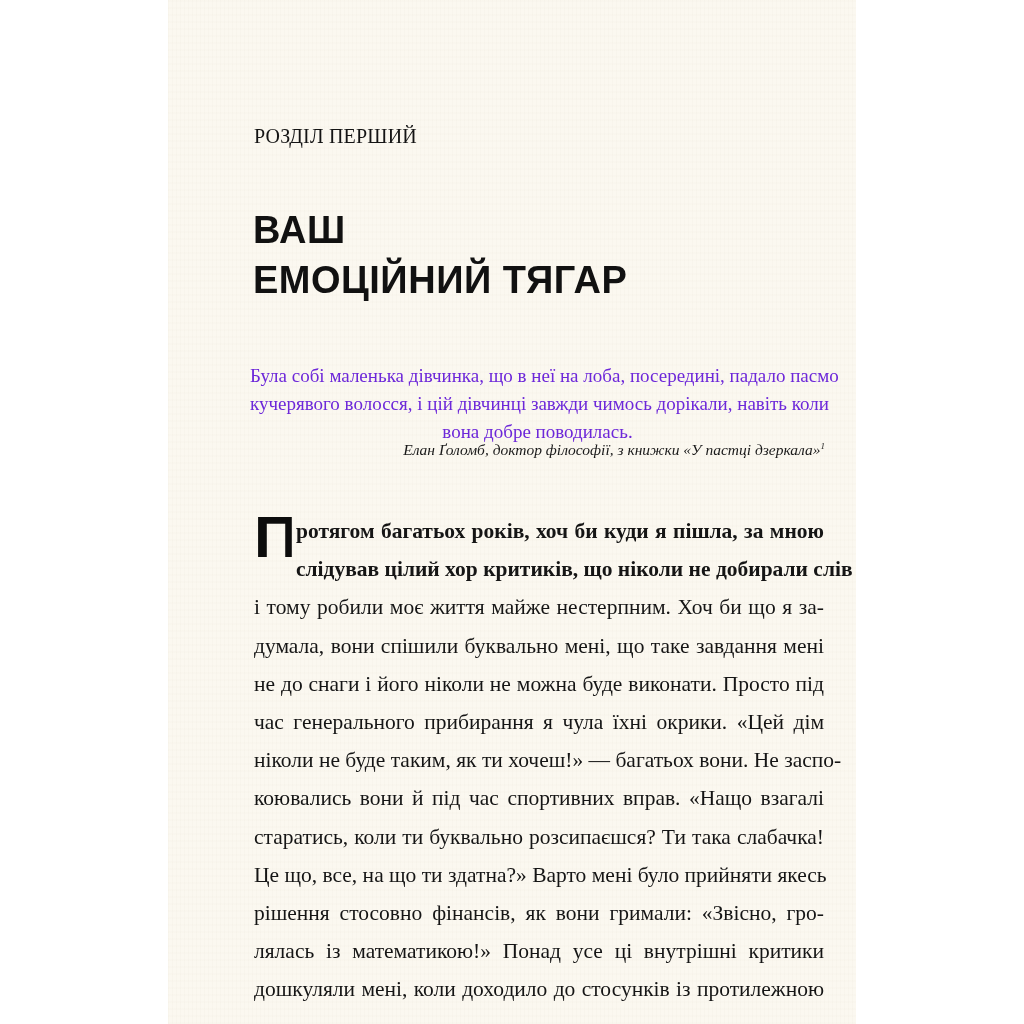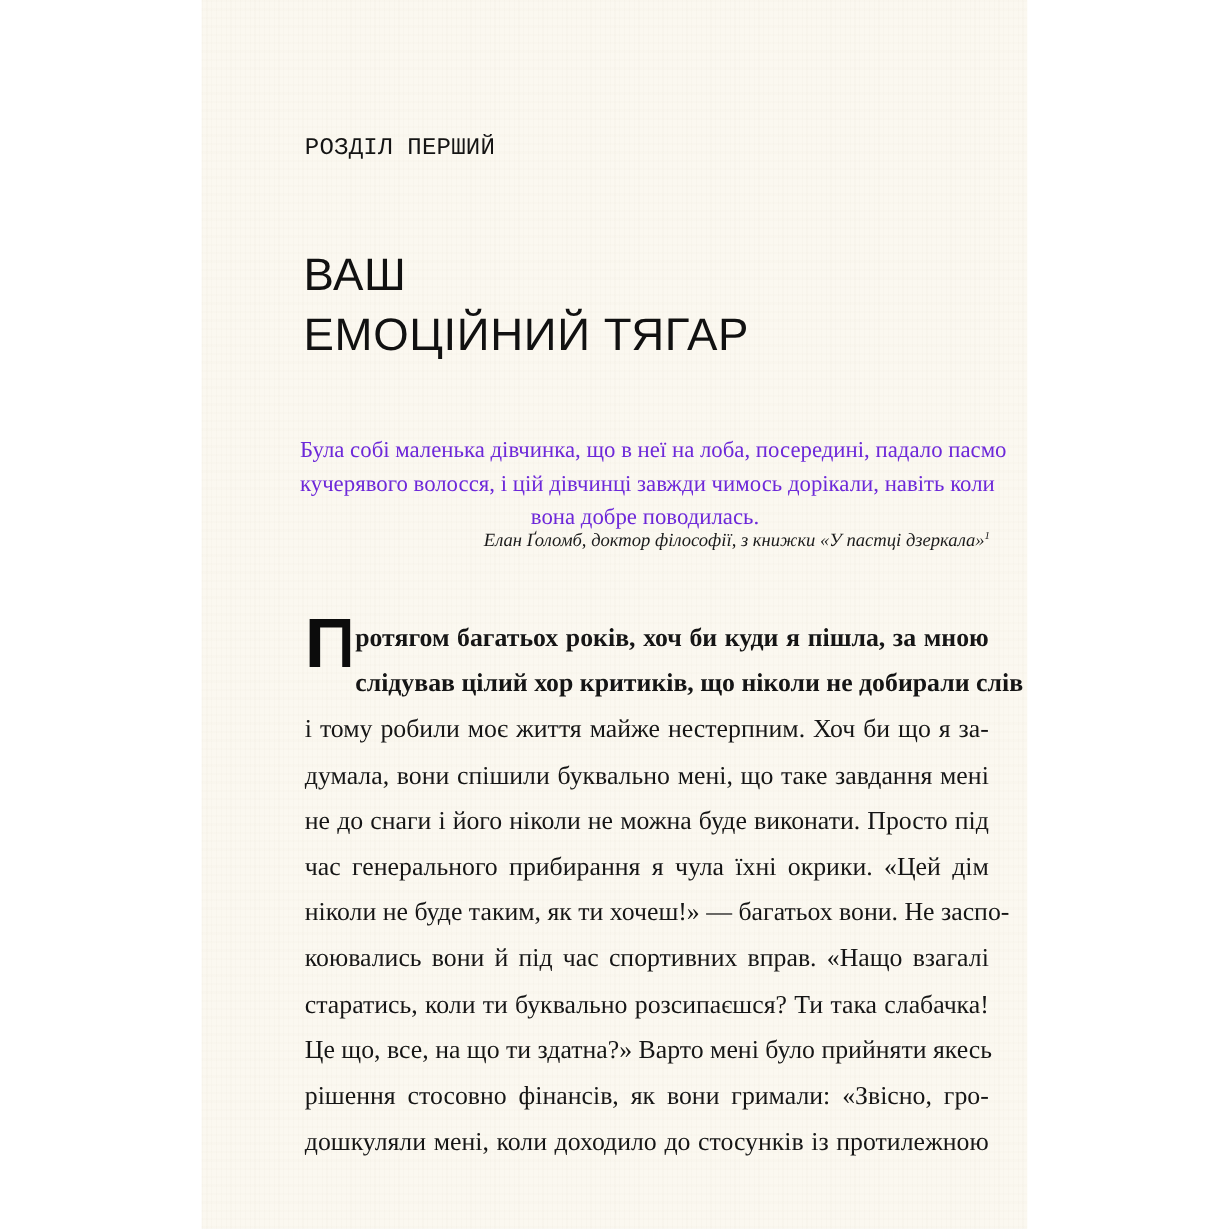--- a/index.html
+++ b/index.html
@@ -17,33 +17,33 @@
       width: 688px;
       height: 1024px;
       background: #fbf8f0;
       background-image:
         repeating-linear-gradient(90deg, rgba(200,190,170,0.05) 0px, rgba(200,190,170,0.05) 1px, transparent 1px, transparent 4px),
         repeating-linear-gradient(0deg, rgba(210,200,180,0.04) 0px, rgba(210,200,180,0.04) 2px, transparent 2px, transparent 7px);
     }
     .chapter-label {
       position: absolute;
       left: 254px;
-      top: 112px;
-      font-family: Liberation Mono, monospace;
+      top: 125px;
+      font-family: Liberation Serif, serif;
       font-size: 20px;
       letter-spacing: 0.2px;
       color: #141414;
       text-align: center;
     }
     .title {
       position: absolute;
       left: 253px;
       top: 205px;
       font-family: "Liberation Sans", sans-serif;
-      font-weight: normal;
+      font-weight: bold;
       font-size: 38px;
       line-height: 50px;
       color: #111111;
       letter-spacing: 0.5px;
     }
     .epigraph {
       position: absolute;
       left: 250px;
       top: 362px;
       width: 575px;
@@ -130,15 +130,16 @@
   <span class="body-line indent">слідував цілий хор критиків, що ніколи не добирали слів</span>
   <span class="body-line">і тому робили моє життя майже нестерпним. Хоч би що я за-</span>
   <span class="body-line">думала, вони спішили буквально мені, що таке завдання мені</span>
   <span class="body-line">не до снаги і його ніколи не можна буде виконати. Просто під</span>
   <span class="body-line">час генерального прибирання я чула їхні окрики. «Цей дім</span>
   <span class="body-line">ніколи не буде таким, як ти хочеш!» — багатьох вони. Не заспо-</span>
   <span class="body-line">коювались вони й під час спортивних вправ. «Нащо взагалі</span>
   <span class="body-line">старатись, коли ти буквально розсипаєшся? Ти така слабачка!</span>
   <span class="body-line">Це що, все, на що ти здатна?» Варто мені було прийняти якесь</span>
   <span class="body-line">рішення стосовно фінансів, як вони гримали: «Звісно, гро-</span>
+  <span class="body-line">лялась із математикою!» Понад усе ці внутрішні критики</span>
   <span class="body-line">дошкуляли мені, коли доходило до стосунків із протилежною</span>
 
 </div>
 
 </body></html>

